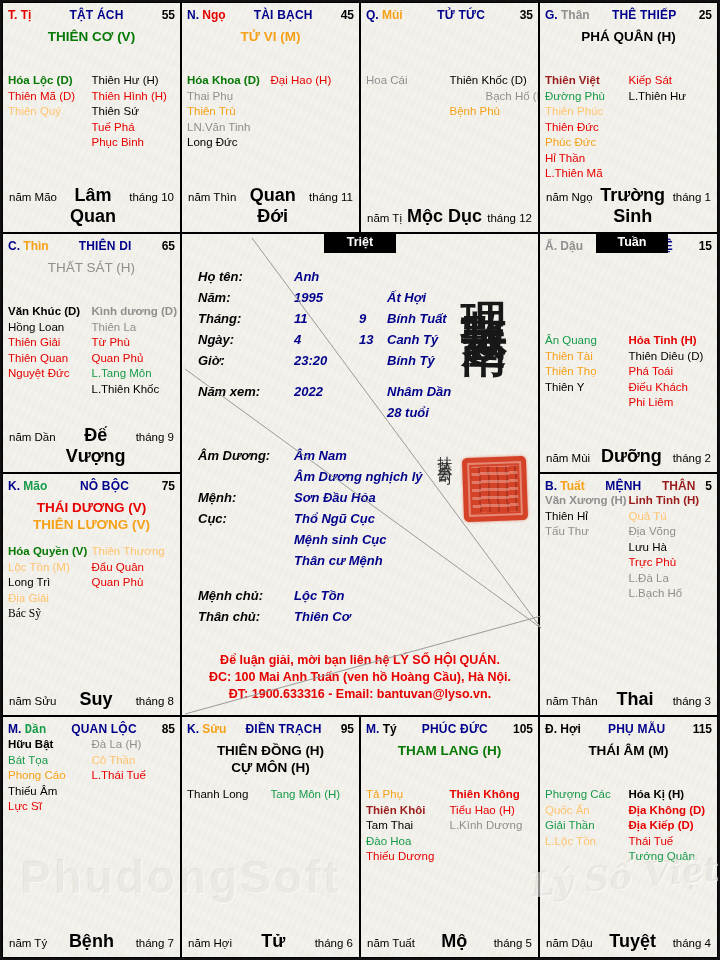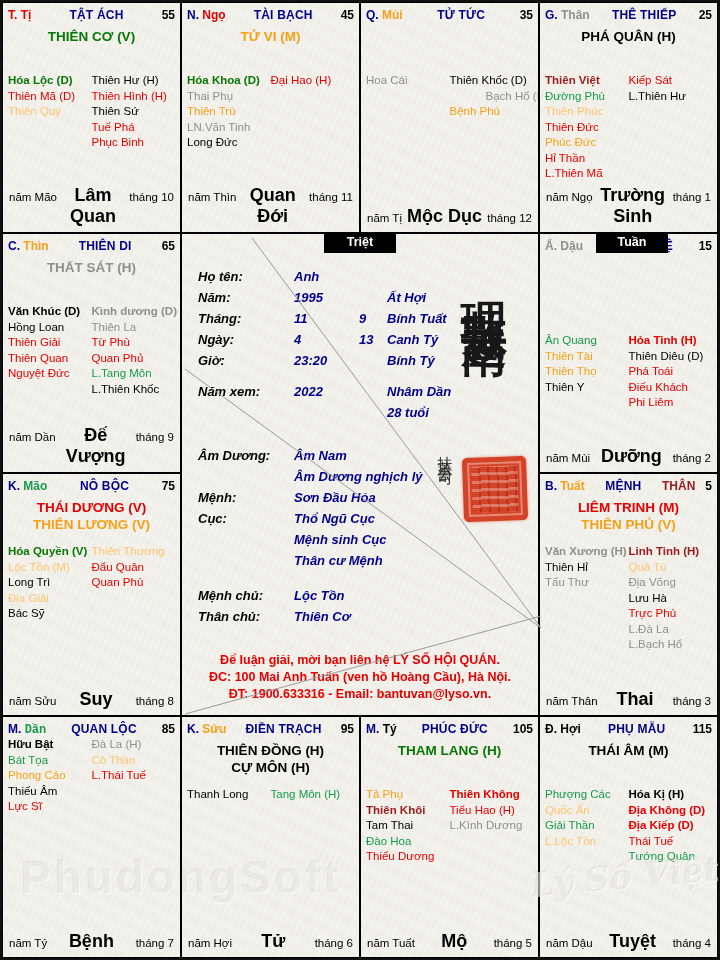--- a/index.html
+++ b/index.html
@@ -280,21 +280,21 @@
     <div class="cell-header">
       <span class="branch-wrap">
         <span class="branch-prefix" style="color: rgb(0, 0, 139);">C. </span>
         <span class="branch-name" style="color: rgb(245, 161, 24);">Thìn</span>
       </span>
       <span class="palace-name">THIÊN DI</span>
 
       <span class="palace-number">65</span>
     </div>
     <div class="main-stars">
-          <span class="star main" style="color: rgb(143, 143, 143); display: block; font-weight: bold;">THẤT SÁT (H)</span>
+          <span class="star main" style="color: rgb(143, 143, 143); display: block; font-weight: normal;">THẤT SÁT (H)</span>
         </div>
     <div class="star-area">
       <div class="star-col left">
             <span class="star" style="color: rgb(0, 0, 0); font-weight: bold;">Văn Khúc (D)</span>
             <span class="star" style="color: rgb(0, 0, 0);">Hồng Loan</span>
             <span class="star" style="color: rgb(230, 0, 0);">Thiên Giải</span>
             <span class="star" style="color: rgb(230, 0, 0);">Thiên Quan</span>
             <span class="star" style="color: rgb(230, 0, 0);">Nguyệt Đức</span>
           </div>
       <div class="star-col right">
@@ -357,21 +357,21 @@
     <div class="main-stars">
           <span class="star main" style="color: rgb(230, 0, 0); display: block; font-weight: bold;">THÁI DƯƠNG (V)</span>
           <span class="star main" style="color: rgb(245, 161, 24); display: block; font-weight: bold;">THIÊN LƯƠNG (V)</span>
         </div>
     <div class="star-area">
       <div class="star-col left">
             <span class="star" style="color: rgb(6, 120, 6); font-weight: bold;">Hóa Quyền (V)</span>
             <span class="star" style="color: rgb(255, 196, 112);">Lộc Tồn (M)</span>
             <span class="star" style="color: rgb(0, 0, 0);">Long Trì</span>
             <span class="star" style="color: rgb(255, 196, 112);">Địa Giải</span>
-            <span class="star" style="color: rgb(0, 0, 0);">Bác Sỹ</span>
+            <span class="star" style="color: rgb(0, 0, 0); font-family: Liberation Serif, serif;">Bác Sỹ</span>
           </div>
       <div class="star-col right">
             <span class="star" style="color: rgb(255, 196, 112);">Thiên Thương</span>
             <span class="star" style="color: rgb(230, 0, 0);">Đẩu Quân</span>
             <span class="star" style="color: rgb(230, 0, 0);">Quan Phù</span>
           </div>
     </div>
     <div class="cell-footer">
       <span class="footer-nam">năm Sửu</span>
       <span class="footer-stage">Suy</span>
@@ -381,24 +381,20 @@
       <div class="cell pos-tuat">
     <div class="cell-header">
       <span class="branch-wrap">
         <span class="branch-prefix" style="color: rgb(0, 0, 139);">B. </span>
         <span class="branch-name" style="color: rgb(245, 161, 24);">Tuất</span>
       </span>
       <span class="palace-name">MỆNH</span>
       <span class="palace-extra" style="color: rgb(153, 27, 27);">THÂN</span>
       <span class="palace-number">5</span>
     </div>
-    <div class="main-stars">
-          <span class="star main" style="color: rgb(230, 0, 0); display: block; font-weight: bold;">LIÊM TRINH (M)</span>
-          <span class="star main" style="color: rgb(245, 161, 24); display: block; font-weight: bold;">THIÊN PHỦ (V)</span>
-        </div>
     <div class="star-area">
       <div class="star-col left">
             <span class="star" style="color: rgb(143, 143, 143); font-weight: bold;">Văn Xương (H)</span>
             <span class="star" style="color: rgb(0, 0, 0);">Thiên Hỉ</span>
             <span class="star" style="color: rgb(143, 143, 143);">Tấu Thư</span>
           </div>
       <div class="star-col right">
             <span class="star" style="color: rgb(153, 27, 27); font-weight: bold;">Linh Tinh (H)</span>
             <span class="star" style="color: rgb(255, 196, 112);">Quả Tú</span>
             <span class="star" style="color: rgb(143, 143, 143);">Địa Võng</span>

